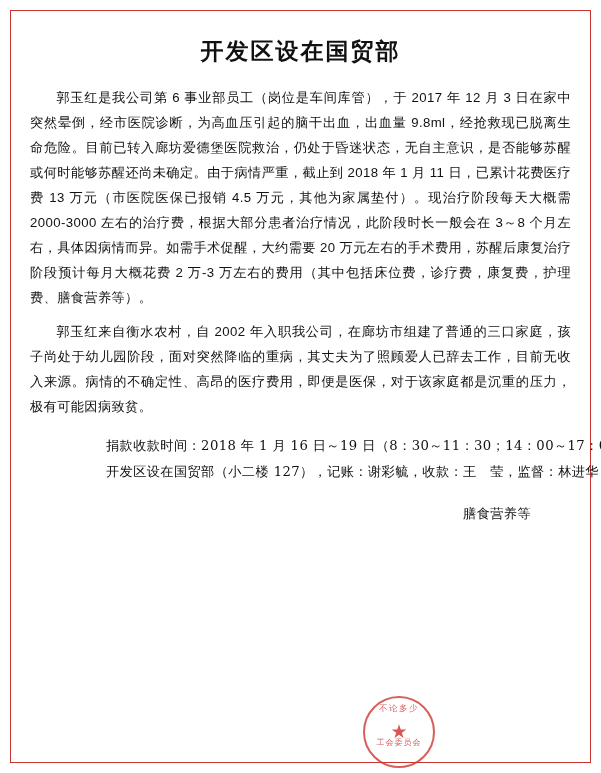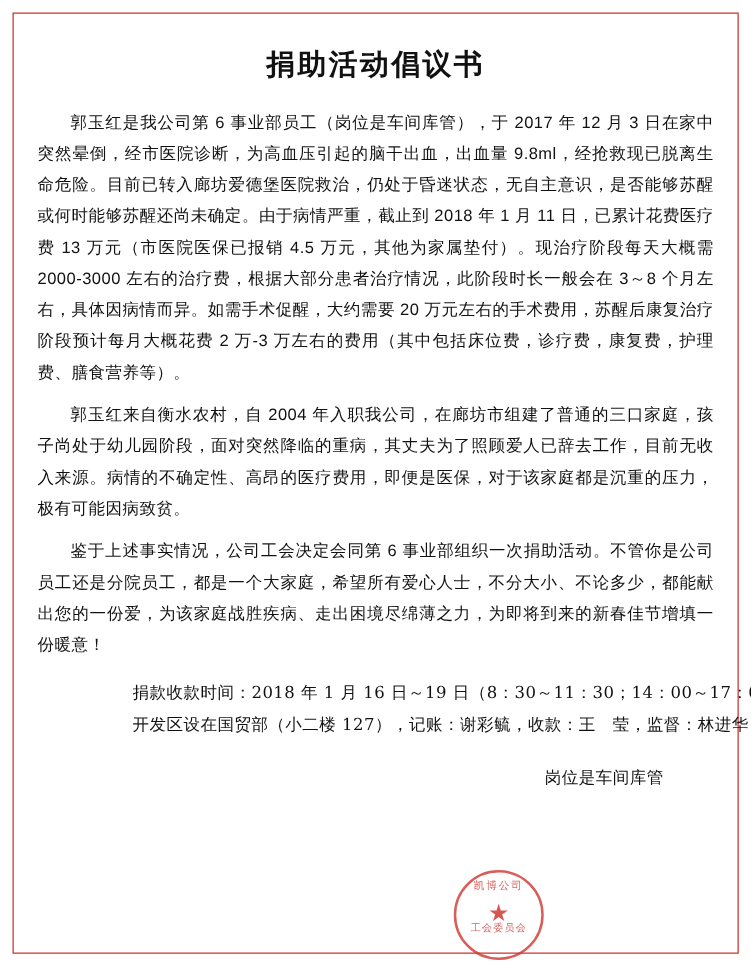--- a/index.html
+++ b/index.html
@@ -124,37 +124,36 @@
 </style>
 </head>
 <body>
 
 <div id="page">
 
   <div class="border-frame"></div>
 
   <div class="content">
 
-    <div class="doc-title">捐助活动倡议书</div>
+    <div class="doc-title">开发区设在国贸部</div>
 
     <p class="para">郭玉红是我公司第 6 事业部员工（岗位是车间库管），于 2017 年 12 月 3 日在家中突然晕倒，经市医院诊断，为高血压引起的脑干出血，出血量 9.8ml，经抢救现已脱离生命危险。目前已转入廊坊爱德堡医院救治，仍处于昏迷状态，无自主意识，是否能够苏醒或何时能够苏醒还尚未确定。由于病情严重，截止到 2018 年 1 月 11 日，已累计花费医疗费 13 万元（市医院医保已报销 4.5 万元，其他为家属垫付）。现治疗阶段每天大概需 2000-3000 左右的治疗费，根据大部分患者治疗情况，此阶段时长一般会在 3～8 个月左右，具体因病情而异。如需手术促醒，大约需要 20 万元左右的手术费用，苏醒后康复治疗阶段预计每月大概花费 2 万-3 万左右的费用（其中包括床位费，诊疗费，康复费，护理费、膳食营养等）。</p>
-    <p class="para">郭玉红来自衡水农村，自 2004 年入职我公司，在廊坊市组建了普通的三口家庭，孩子尚处于幼儿园阶段，面对突然降临的重病，其丈夫为了照顾爱人已辞去工作，目前无收入来源。病情的不确定性、高昂的医疗费用，即便是医保，对于该家庭都是沉重的压力，极有可能因病致贫。</p>
-    <p class="para">鉴于上述事实情况，公司工会决定会同第 6 事业部组织一次捐助活动。不管你是公司员工还是分院员工，都是一个大家庭，希望所有爱心人士，不分大小、不论多少，都能献出您的一份爱，为该家庭战胜疾病、走出困境尽绵薄之力，为即将到来的新春佳节增填一份暖意！</p>
+    <p class="para">郭玉红来自衡水农村，自 2002 年入职我公司，在廊坊市组建了普通的三口家庭，孩子尚处于幼儿园阶段，面对突然降临的重病，其丈夫为了照顾爱人已辞去工作，目前无收入来源。病情的不确定性、高昂的医疗费用，即便是医保，对于该家庭都是沉重的压力，极有可能因病致贫。</p>
 
     <div class="detail-block">
       <div class="detail-line">捐款收款时间：2018 年 1 月 16 日～19 日（8：30～11：30；14：00～17：00）</div>
       <div class="detail-line">开发区设在国贸部（小二楼 127），记账：谢彩毓，收款：王　莹，监督：林进华</div>
     </div>
 
     <div class="sign-block">
-      <div class="sign-line">岗位是车间库管</div>
+      <div class="sign-line">膳食营养等</div>
     </div>
 
   </div>
 
   <div class="seal">
     <div class="seal-ring"></div>
-    <div class="seal-top-text">凯博公司</div>
+    <div class="seal-top-text">不论多少</div>
     <div class="seal-star">★</div>
     <div class="seal-bottom-text">工会委员会</div>
   </div>
 
 </div>
 
 </body></html>

